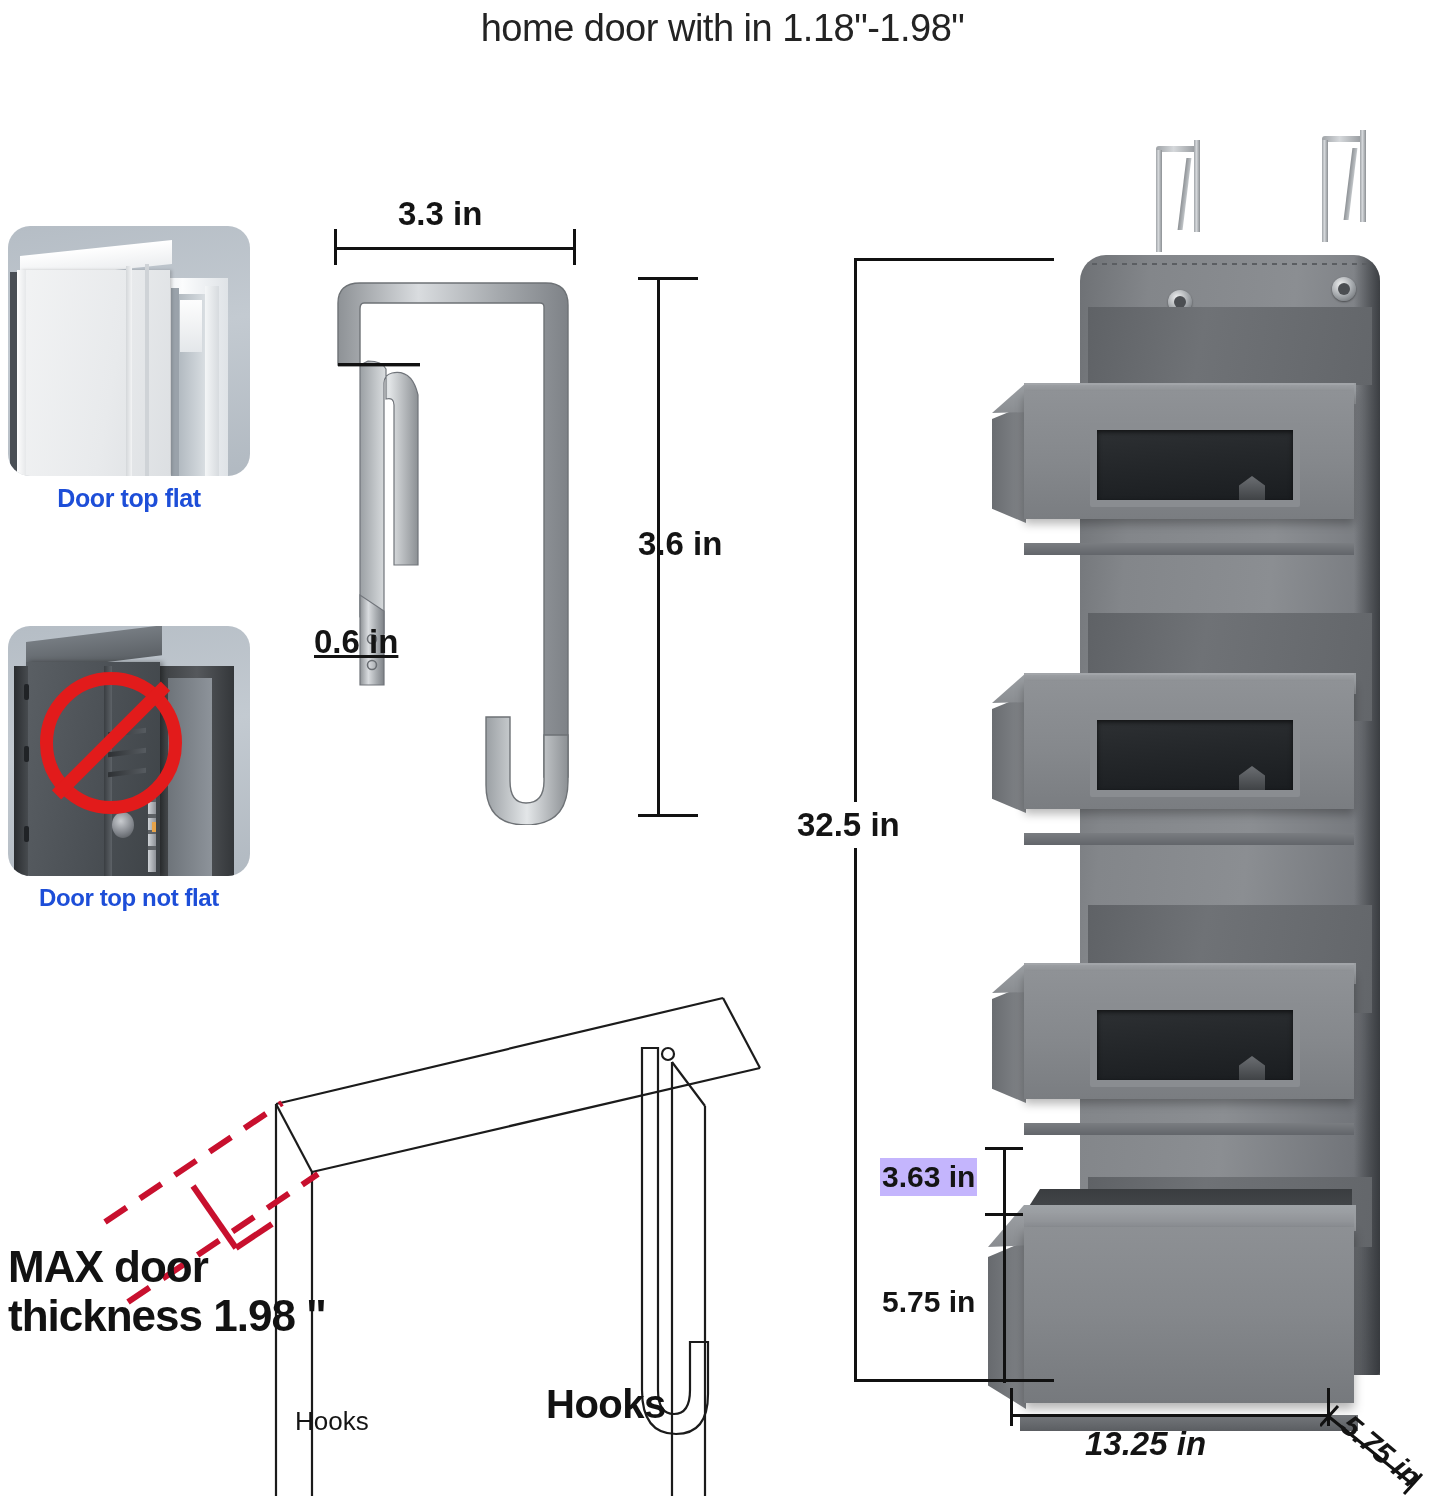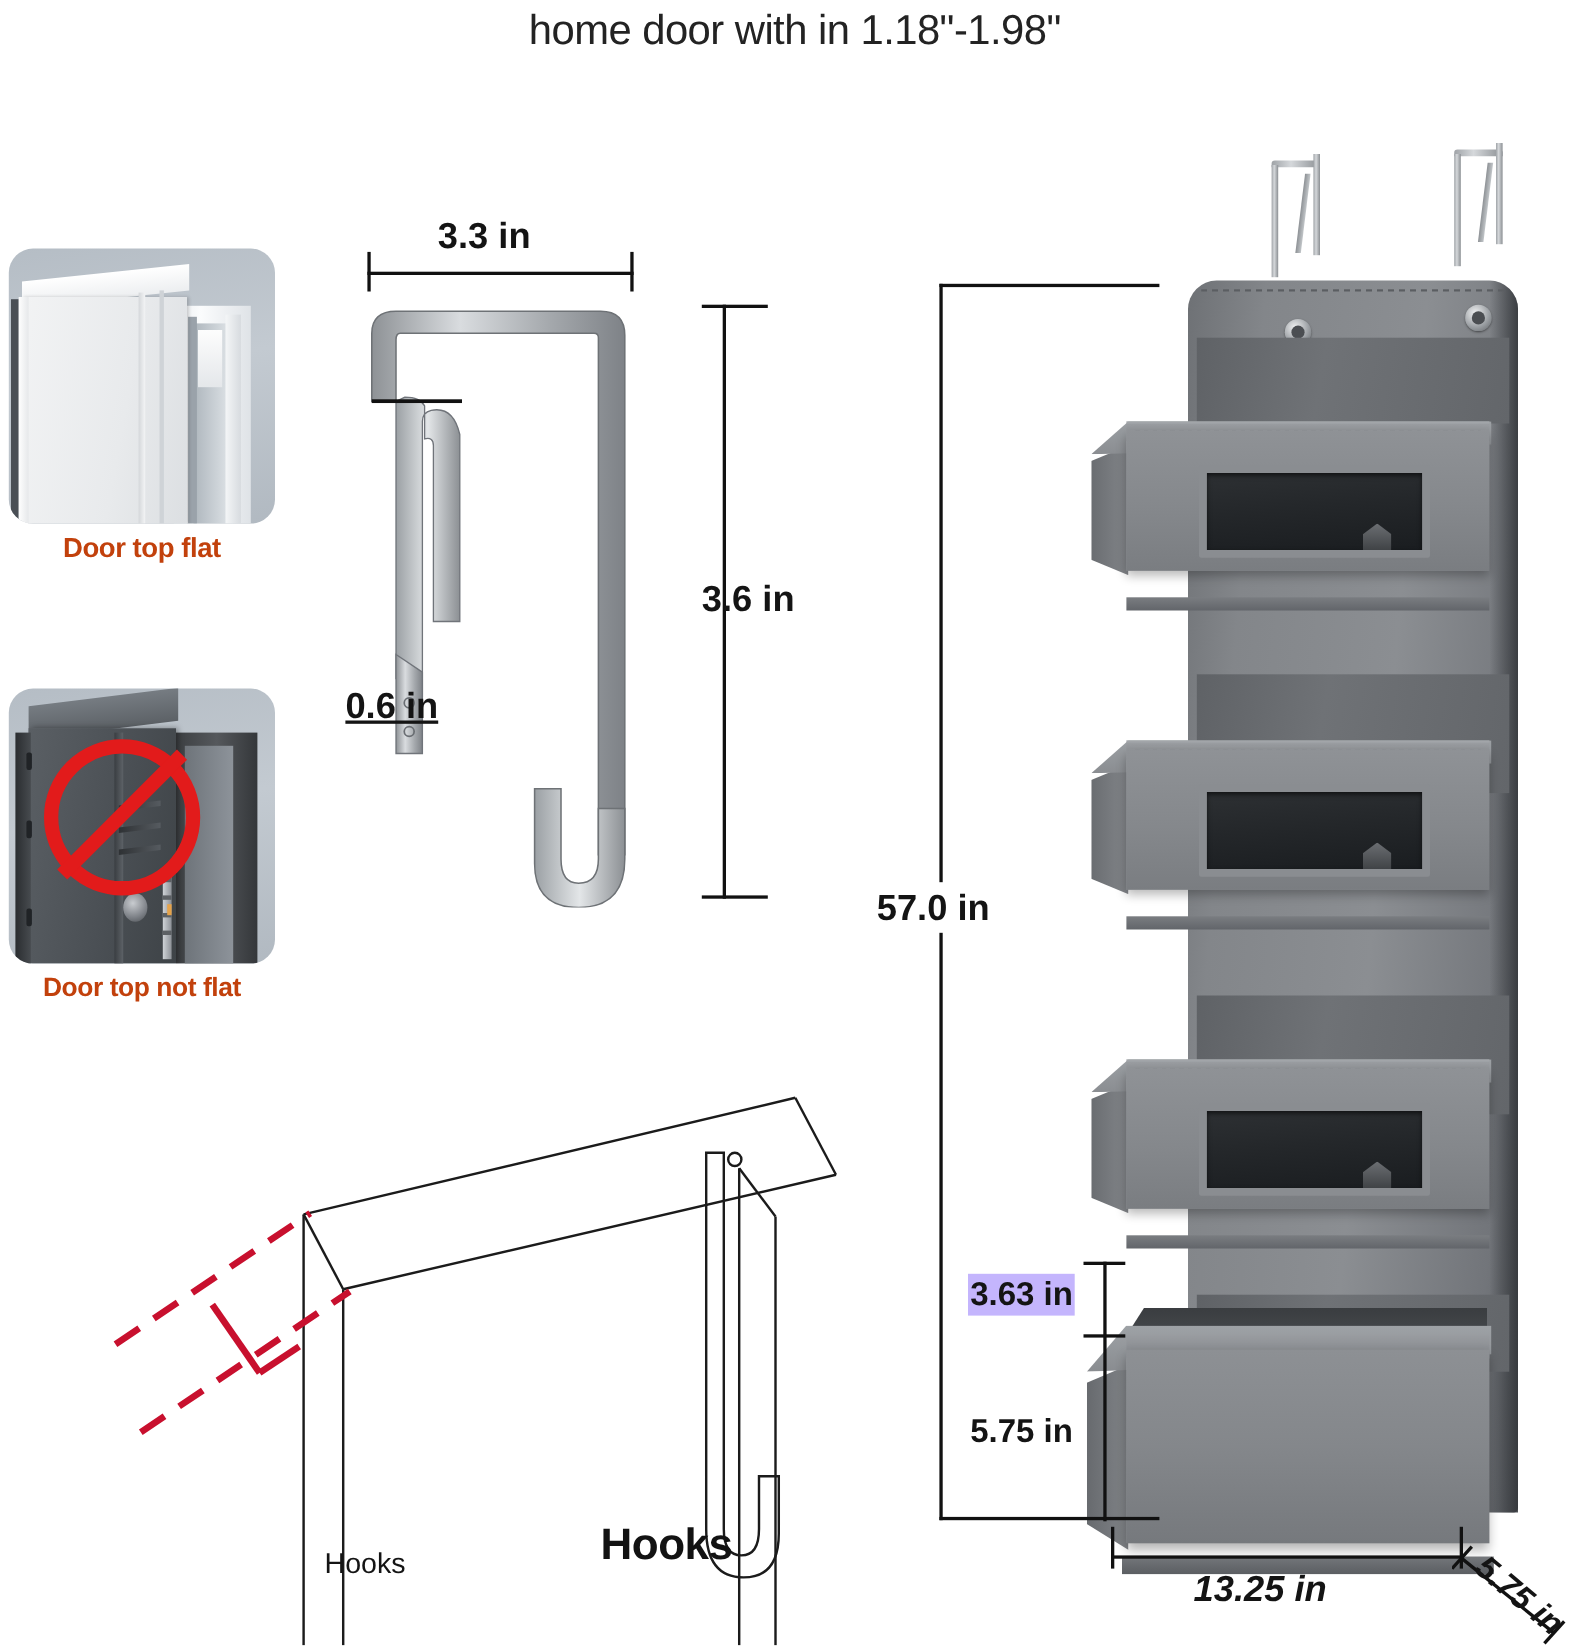--- a/index.html
+++ b/index.html
@@ -20,21 +20,21 @@
     letter-spacing:-0.5px;
   }
 
   
   .thumb-wrap{width:242px;}
   .thumb{
     width:242px;height:250px;border-radius:22px;overflow:hidden;position:relative;
     background:linear-gradient(170deg,#b5bdc5 0%,#c3cad1 45%,#b1b9c1 100%);
   }
   .thumb-cap{
-    text-align:center;font-size:25px;font-weight:bold;margin-top:8px;color:#c2410c;
+    text-align:center;font-size:25px;font-weight:bold;margin-top:8px;color:#1d4ed8;
     letter-spacing:-0.4px;
   }
   .thumb-cap.small{font-size:24px;}
 
   
   .wd-frame{position:absolute;left:150px;top:52px;width:70px;height:198px;
     background:linear-gradient(90deg,#e9ecef 0%,#fbfcfd 35%,#dfe3e7 100%);}
   .wd-frame-in{position:absolute;left:168px;top:68px;width:36px;height:182px;
     background:linear-gradient(90deg,#aeb6bd 0%,#cdd3d8 60%,#e4e8eb 100%);}
   .wd-jamb{position:absolute;left:197px;top:60px;width:14px;height:190px;
@@ -289,20 +289,24 @@
     </g>
 
     <g stroke="#c8102e" stroke-width="6" fill="none" stroke-linecap="butt">
       <path d="M45,232 L222,113" stroke-dasharray="26 16"></path>
       <path d="M68,312 L258,184" stroke-dasharray="26 16"></path>
       <path d="M133,196 L176,258" stroke-dasharray="0"></path>
       <path d="M176,258 L212,234" stroke-dasharray="0"></path>
     </g>
   </svg>
 
+  <div class="abs maxtxt" style="left:-52px;top:252px;width:430px;">
+    <div>MAX door</div>
+    <div>thickness 1.98 "</div>
+  </div>
 
   <div class="abs doortxt" style="left:235px;top:416px;">Hooks</div>
   <div class="abs hookstxt" style="left:486px;top:392px;">Hooks</div>
 </div>
 
 <div class="abs" id="organizer">
 
   <div class="phook" style="left:176px;top:-75px;">
     <div class="bar top"></div>
       <div class="bar vL"></div>
@@ -376,21 +380,21 @@
     <div class="bin-face"></div>
     <div class="bin-bot"></div>
   </div>
 </div>
 
 <div class="abs" style="left:0;top:0;width:1445px;height:1496px;">
 
   <div class="dimline" style="left:854px;top:258px;width:200px;height:3px;"></div>
   <div class="dimline" style="left:854px;top:258px;width:3px;height:1124px;"></div>
   <div class="dimline" style="left:854px;top:1379px;width:200px;height:3px;"></div>
-  <div class="abs dimtext lg" style="left:795px;top:802px;background:#fff;padding:4px 2px;">57.0 in</div>
+  <div class="abs dimtext lg" style="left:795px;top:802px;background:#fff;padding:4px 2px;">32.5 in</div>
 
   <div class="dimline" style="left:1003px;top:1147px;width:3px;height:236px;"></div>
   <div class="dimline" style="left:985px;top:1147px;width:38px;height:3px;"></div>
   <div class="dimline" style="left:985px;top:1213px;width:38px;height:3px;"></div>
   <div class="abs dimtext" style="left:880px;top:1158px;background:#c4b5fd;padding:2px;">3.63 in</div>
   <div class="abs dimtext" style="left:880px;top:1283px;background:#fff;padding:2px;">5.75 in</div>
 
   <div class="dimline" style="left:1010px;top:1414px;width:320px;height:3px;"></div>
   <div class="dimline" style="left:1010px;top:1388px;width:3px;height:38px;"></div>
   <div class="dimline" style="left:1327px;top:1388px;width:3px;height:38px;"></div>

